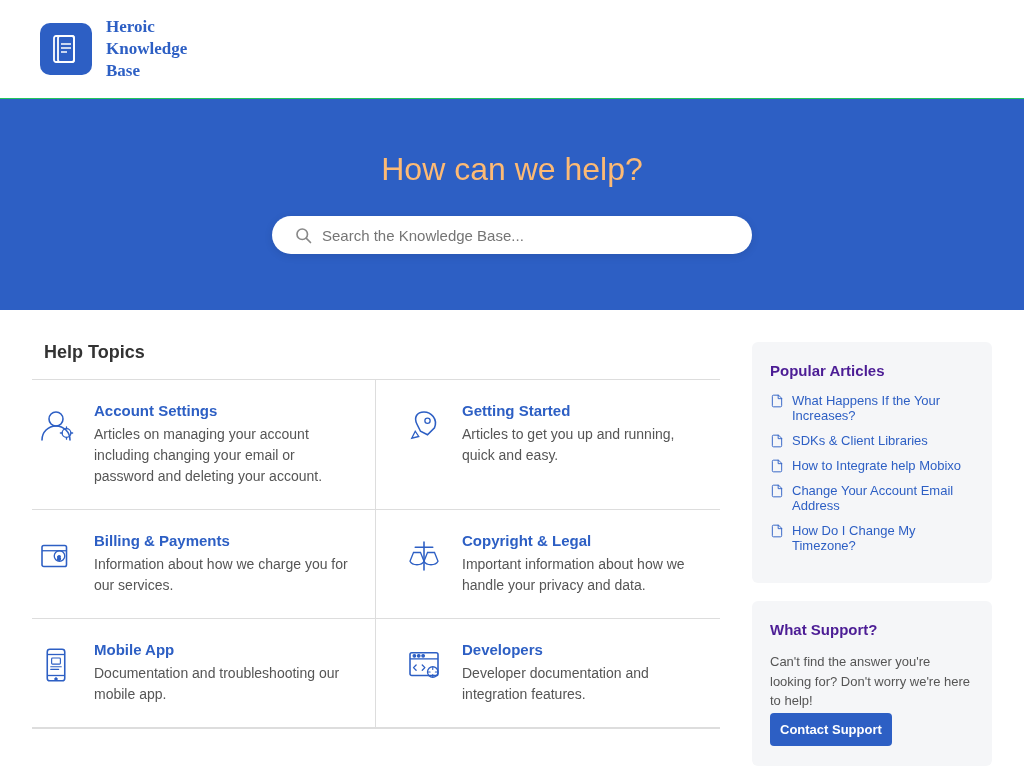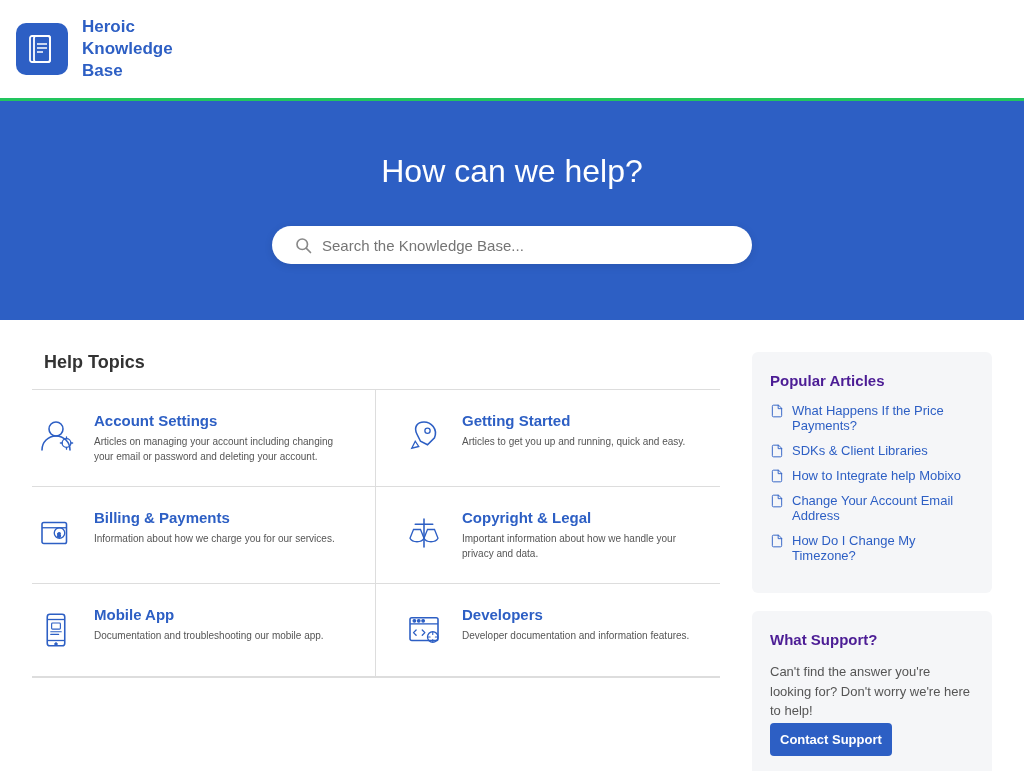--- a/index.html
+++ b/index.html
@@ -2,23 +2,24 @@
 <html><head>
   <meta charset="utf-8">
   <style>
     * { box-sizing: border-box; margin: 0; padding: 0; }
     body { font-family: -apple-system, BlinkMacSystemFont, 'Segoe UI', sans-serif; background: #fff; color: #333; }
 
     
     .header {
       display: flex;
       align-items: center;
-      padding: 16px 16px;
+      padding: 16px 40px;
       background: #fff;
-      border-bottom: 3px solid #22c55e;
+      border-bottom: 1px solid #22c55e;
+      font-family: Liberation Serif, serif;
     }
     .logo-icon {
       width: 52px;
       height: 52px;
       background: #2d5fc4;
       border-radius: 10px;
       display: flex;
       align-items: center;
       justify-content: center;
       margin-right: 14px;
@@ -32,24 +33,24 @@
       line-height: 1.3;
     }
 
     
     .hero {
       background: #2d5fc4;
       padding: 52px 32px 56px;
       text-align: center;
     }
     .hero h1 {
-      color: #ffffff;
+      color: #fdba74;
       font-size: 32px;
       font-weight: 400;
-      margin-bottom: 36px;
+      margin-bottom: 28px;
     }
     .search-bar {
       display: flex;
       align-items: center;
       background: #fff;
       border-radius: 40px;
       padding: 10px 22px;
       max-width: 480px;
       margin: 0 auto;
       box-shadow: 0 2px 8px rgba(0,0,0,0.1);
@@ -124,21 +125,21 @@
       fill: none;
       stroke-width: 1.4;
     }
     .topic-text h3 {
       font-size: 15px;
       font-weight: 700;
       color: #2d5fc4;
       margin-bottom: 5px;
     }
     .topic-text p {
-      font-size: 10px;
+      font-size: 14px;
       color: #555;
       line-height: 1.5;
     }
 
     
     .sidebar {
       width: 240px;
       flex-shrink: 0;
       display: flex;
       flex-direction: column;
@@ -323,39 +324,39 @@
             <path d="M22 24 L25 27 L22 30" stroke="#2d5fc4" stroke-width="1.5" fill="none" stroke-linecap="round" stroke-linejoin="round"></path>
             <circle cx="34" cy="32" r="6" stroke="#2d5fc4" stroke-width="1.5" fill="none"></circle>
             <line x1="34" y1="29" x2="34" y2="27" stroke="#2d5fc4" stroke-width="1.3" stroke-linecap="round"></line>
             <line x1="34" y1="35" x2="34" y2="37" stroke="#2d5fc4" stroke-width="1.3" stroke-linecap="round"></line>
             <line x1="31" y1="32" x2="29" y2="32" stroke="#2d5fc4" stroke-width="1.3" stroke-linecap="round"></line>
             <line x1="37" y1="32" x2="39" y2="32" stroke="#2d5fc4" stroke-width="1.3" stroke-linecap="round"></line>
           </svg>
         </div>
         <div class="topic-text">
           <h3>Developers</h3>
-          <p>Developer documentation and information features.</p>
+          <p>Developer documentation and integration features.</p>
         </div>
       </div>
 
     </div>
     <hr class="topics-divider" style="margin-top:0;">
   </div>
 
   <aside class="sidebar">
 
     <div class="sidebar-card">
       <h3>Popular Articles</h3>
       <ul class="article-list">
         <li>
           <svg viewBox="0 0 24 24" stroke-linecap="round" stroke-linejoin="round">
               <path d="M14 2H6a2 2 0 0 0-2 2v16a2 2 0 0 0 2 2h12a2 2 0 0 0 2-2V8z"></path>
               <polyline points="14 2 14 8 20 8"></polyline>
             </svg>
-          <span>What Happens If the Price Payments?</span>
+          <span>What Happens If the Your Increases?</span>
         </li>
         <li>
           <svg viewBox="0 0 24 24" stroke-linecap="round" stroke-linejoin="round">
               <path d="M14 2H6a2 2 0 0 0-2 2v16a2 2 0 0 0 2 2h12a2 2 0 0 0 2-2V8z"></path>
               <polyline points="14 2 14 8 20 8"></polyline>
             </svg>
           <span>SDKs &amp; Client Libraries</span>
         </li>
         <li>
           <svg viewBox="0 0 24 24" stroke-linecap="round" stroke-linejoin="round">

